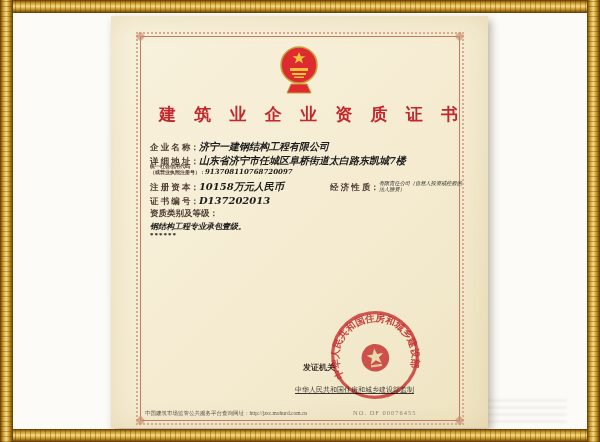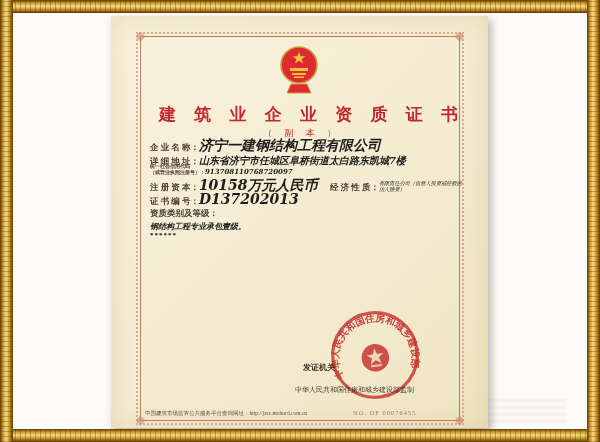--- a/index.html
+++ b/index.html
@@ -26,36 +26,36 @@
   .corner{position:absolute;width:7px;height:7px;background:#c98a6e;opacity:.65;transform:rotate(45deg);}
   .c-tl{left:-4px;top:-4px}.c-tr{right:-4px;top:-4px}.c-bl{left:-4px;bottom:-4px}.c-br{right:-4px;bottom:-4px}
   .emblem{position:absolute;left:166px;top:29px;width:44px;height:60px;}
   .cert-title{position:absolute;left:0;top:87px;width:100%;text-align:center;color:#c2272d;
               font-size:17px;font-weight:bold;letter-spacing:7px;padding-left:25px;box-sizing:border-box;}
   .cert-subtitle{position:absolute;left:0;top:111px;width:100%;text-align:center;color:#c2272d;
                  font-size:9px;letter-spacing:5px;padding-left:5px;box-sizing:border-box;}
   .rows{position:absolute;left:39px;top:0;width:320px;}
   .row{position:absolute;left:0;width:320px;white-space:nowrap;}
   .lbl{font-weight:bold;color:#4b3a30;font-size:8.5px;margin-top:40px;}
-  .val{font-style:italic;font-weight:600;color:#1c1c1c;font-size:14px;
+  .val{font-style:italic;font-weight:600;color:#1c1c1c;font-size:10px;
        font-family:"DejaVu Serif",serif;}
   .tiny-lbl{display:inline-block;vertical-align:middle;font-weight:bold;color:#4b3a30;
             font-size:5px;line-height:1.2;white-space:pre-line;}
   .tiny-val{display:inline-block;vertical-align:middle;font-size:5.2px;line-height:1.25;
             white-space:pre-line;font-style:italic;color:#222;max-width:112px;}
   .rcol{position:absolute;left:180px;top:0;white-space:nowrap;}
   .small-val{font-size:7px;}
   .stars{font-size:7px;font-weight:bold;color:#111;letter-spacing:1px;}
   .issuer{position:absolute;left:192px;top:346px;font-size:8px;font-weight:bold;color:#3c2f28;}
   .seal{position:absolute;left:218px;top:293px;width:92px;height:92px;transform:rotate(-8deg);
         mix-blend-mode:multiply;z-index:3;}
   .issue-date{position:absolute;left:196px;top:352px;width:140px;text-align:center;
               font-size:7.5px;color:#33302c;z-index:2;letter-spacing:1px;}
   .made-by{position:absolute;left:176px;top:369px;width:135px;text-align:center;
-           font-size:7px;color:#3a352f;z-index:2;}
+           font-size:7px;color:#3a352f;z-index:2;text-decoration:underline;}
   .footer-url{position:absolute;left:34px;top:394px;font-size:5.5px;color:#5a544c;}
   .footer-serial{position:absolute;left:242px;top:393px;font-size:6.5px;color:#8a7f72;letter-spacing:1px;}
   .watermark{position:absolute;right:20px;bottom:6px;width:95px;height:26px;opacity:.5;
              background:repeating-linear-gradient(0deg, rgba(130,130,130,.18) 0 3px, transparent 3px 7px);
              filter:blur(1px);}
 </style>
 </head>
 <body>
 
 <div class="stage">
@@ -79,21 +79,20 @@
     <svg class="emblem" viewBox="0 0 44 60">
       <circle cx="22" cy="20" r="18" fill="#dd2b30" stroke="#c8a03a" stroke-width="1.6"></circle>
       <polygon points="22,7 23.8,11.2 28.3,11.3 24.7,14 26,18.4 22,15.8 18,18.4 19.3,14 15.7,11.3 20.2,11.2" fill="#f2c43d"></polygon>
       <rect x="13" y="23" width="18" height="3" fill="#f2c43d"></rect>
       <rect x="15" y="28" width="14" height="2" fill="#f2c43d"></rect>
       <rect x="17" y="31.5" width="10" height="1.5" fill="#f2c43d"></rect>
       <path d="M14,39 h16 l4,9 h-24 z" fill="#dd2b30" stroke="#c8a03a" stroke-width="1"></path>
     </svg>
 
     <div class="cert-title">建 筑 业 企 业 资 质 证 书</div>
-    <div class="cert-subtitle">（ 副 本 ）</div>
 
     <div class="rows">
       <div class="row" style="top:120px">
         <span class="lbl">企 业 名 称：</span><span class="val">济宁一建钢结构工程有限公司</span>
       </div>
       <div class="row" style="top:134px">
         <span class="lbl">详 细 地 址：</span><span class="val" style="font-size:10px">山东省济宁市任城区阜桥街道太白路东凯城7楼</span>
       </div>
       <div class="row" style="top:144px">
         <span class="tiny-lbl">统一社会信用代码

